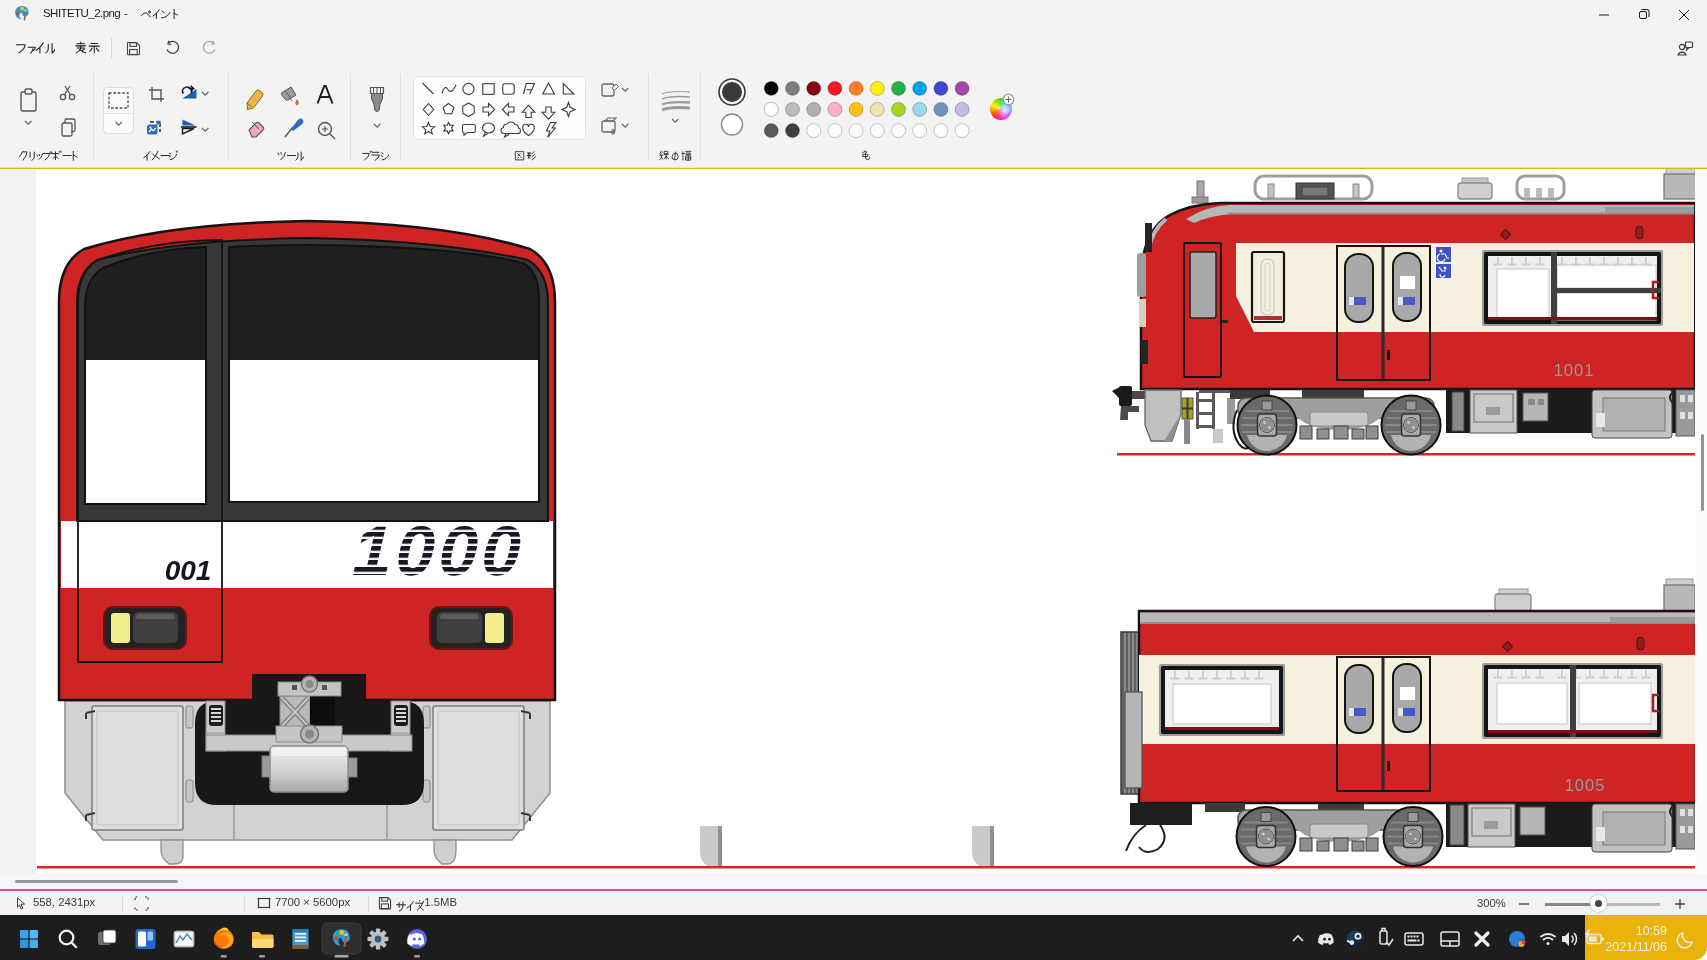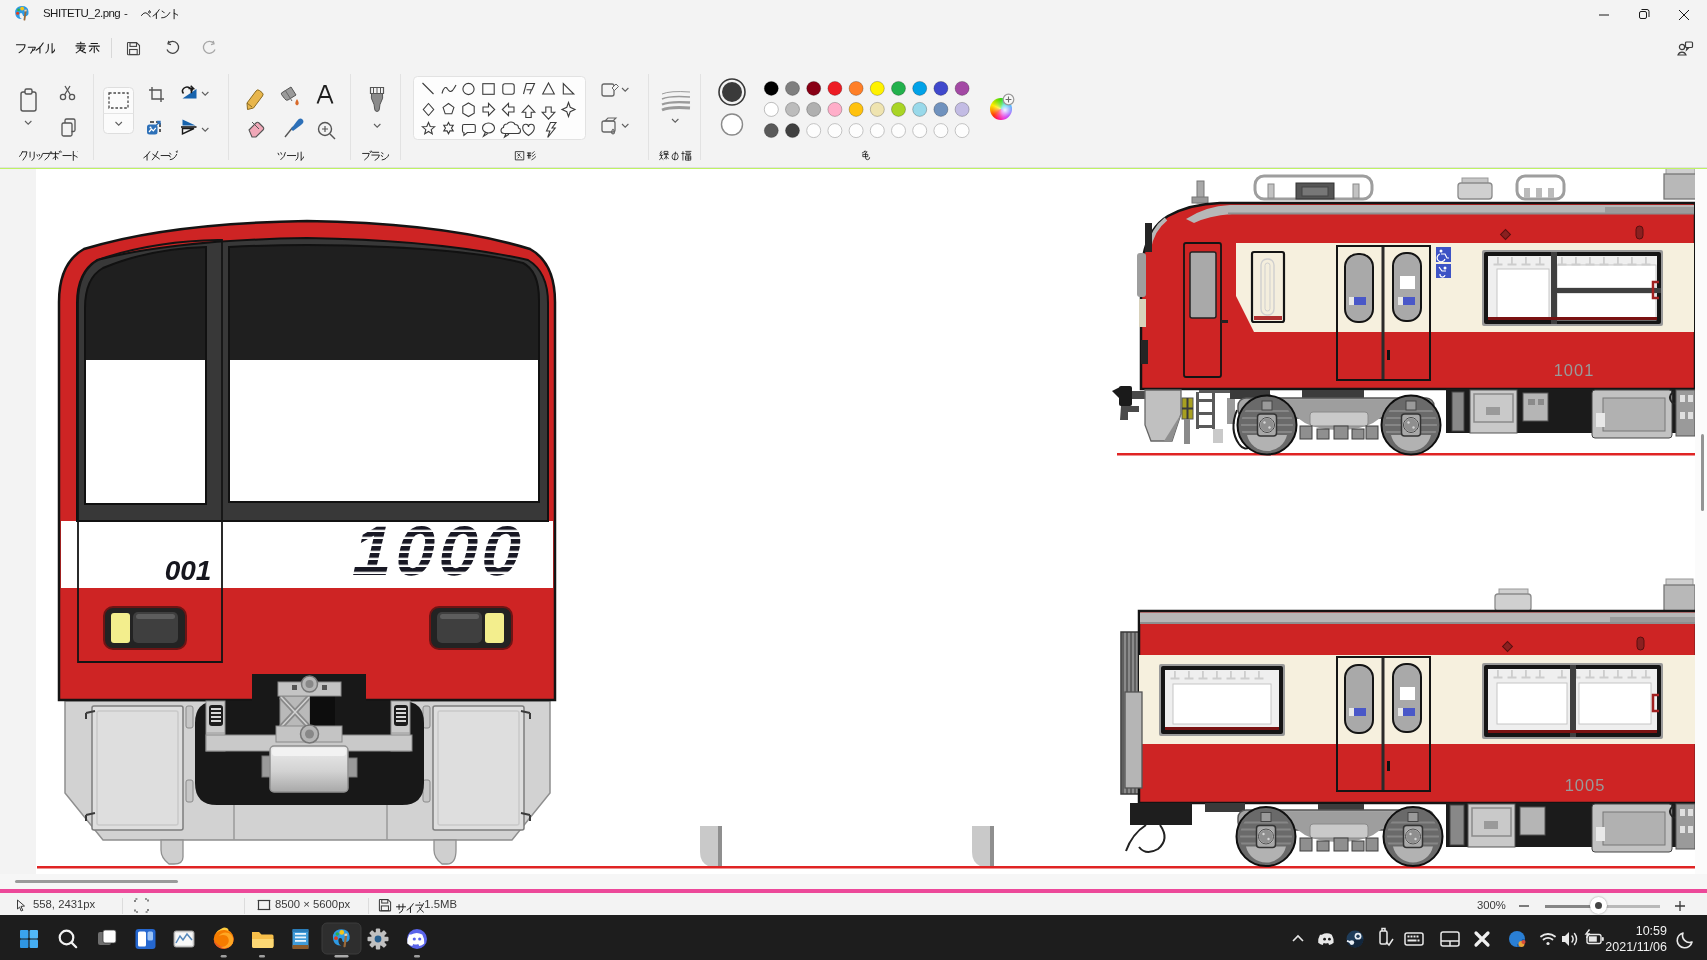--- a/index.html
+++ b/index.html
@@ -1,41 +1,41 @@
 <!DOCTYPE html>
 <html><head>
 <meta charset="utf-8">
 <style>
 * { margin:0; padding:0; box-sizing:border-box; }
 html,body { width:1707px; height:960px; overflow:hidden; }
-#app { position:relative; width:1707px; height:960px; background:#bef264;
+#app { position:relative; width:1707px; height:960px; background:#eab308;
   font-family:"Liberation Sans", sans-serif;border-radius:13px; }
 .abs { position:absolute; }
 
 #titlebar { position:absolute; top:0; left:0; width:1707px; height:30px; background:#f3f3f3; }
 #title-text { position:absolute; left:43px; top:7px; font-size:11.5px; letter-spacing:-0.55px; color:#1b1b1b; }
 .winbtn { position:absolute; top:0; width:40px; height:30px; }
 
 #menubar { position:absolute; top:30px; left:0; width:1707px; height:36px; background:#f3f3f3; }
 
 #ribbon { position:absolute; top:66px; left:0; width:1707px; height:102px; background:#f3f3f3; border-bottom:1px solid #e0e0e0; }
 .gsep { position:absolute; top:8px; height:86px; width:1px; background:#e2e2e2; }
 
 #canvasarea { position:absolute; top:169px; left:0; width:1707px; height:705px; background:#f3f3f3; }
 #canvas { position:absolute; left:36px; top:0; width:1659px; height:705px; background:#ffffff; }
 #vscroll { position:absolute; left:1695px; top:0; width:12px; height:705px; background:#fbfbfb; }
 #vthumb { position:absolute; left:6px; top:265px; width:3px; height:77px; background:#949494; border-radius:2px; }
 #hscroll { position:absolute; top:874px; left:0; width:1707px; height:15px; background:#f6f6f6; }
 #hthumb { position:absolute; left:15px; top:6px; width:163px; height:2.6px; background:#9a9a9a; border-radius:2px; }
 
-#statusbar { position:absolute; top:889px; left:0; width:1707px; height:26px; background:#f3f3f3; border-top:4px solid #ec4899; font-size:11.3px; color:#3a3a3a; }
+#statusbar { position:absolute; top:889px; left:0; width:1707px; height:26px; background:#f3f3f3; border-top:2px solid #ec4899; font-size:11.3px; color:#3a3a3a; }
 .ssep { position:absolute; top:5px; width:1px; height:16px; background:#dcdcdc; }
 .stext { position:absolute; top:5px; }
 
-#taskbar { position:absolute; top:915px; left:0; width:1707px; height:45px; background:#1d1d1d; }
+#taskbar { position:absolute; top:915px; left:0; width:1585px; height:45px; background:#1d1d1d; }
 </style>
 </head>
 <body>
 <div id="app">
 <svg width="0" height="0" style="position:absolute">
       <defs>
 <g id="jp-fu">
           <path d="M18,28 H82 Q80,62 38,86"></path>
         </g>
 <g id="jp-xa">
@@ -808,21 +808,21 @@
     <div class="stext" style="left:33px">558, 2431px</div>
     <div class="ssep" style="left:122px"></div>
     <svg class="abs" style="left:134px;top:5px" width="15" height="15" viewBox="0 0 15 15">
         <path d="M1 4 V1 H4 M11 1 H14 V4 M14 11 V14 H11 M4 14 H1 V11" fill="none" stroke="#3a3a3a" stroke-width="1.2" stroke-dasharray="2 1.4"></path>
       </svg>
     <div class="ssep" style="left:244px"></div>
     <svg class="abs" style="left:257px;top:5px" width="14" height="14" viewBox="0 0 14 14">
         <rect x="1.5" y="2.5" width="11" height="9" fill="none" stroke="#3a3a3a" stroke-width="1.2"></rect>
         <path d="M1.5 2.5 l-0.8 0 M12.5 2.5 l0.8 0 M1.5 11.5 l-0.8 0 M12.5 11.5 l0.8 0" stroke="#3a3a3a"></path>
       </svg>
-    <div class="stext" style="left:275px">8500 × 5600px</div>
+    <div class="stext" style="left:275px">7700 × 5600px</div>
     <div class="ssep" style="left:368px"></div>
     <svg class="abs" style="left:378px;top:5px" width="14" height="14" viewBox="0 0 15 15">
       <path d="M2 1.5 h8.5 L13.5 4.5 V13 a0.8 0.8 0 0 1 -0.8 0.8 H2.3 a0.8 0.8 0 0 1 -0.8 -0.8 V2.3 a0.8 0.8 0 0 1 0.5 -0.8 Z" fill="none" stroke="#3a3a3a" stroke-width="1.1"></path>
       <rect x="4" y="1.8" width="6.5" height="3.6" fill="none" stroke="#3a3a3a" stroke-width="1.1"></rect>
       <rect x="3.6" y="8.5" width="7.6" height="5" fill="none" stroke="#3a3a3a" stroke-width="1.1"></rect>
     </svg>
     <svg class="abs jpt" style="left:395px;top:8.5px" width="29.0" height="12" viewBox="0 0 242 100" fill="none" stroke="#1b1b1b" stroke-width="8" stroke-linecap="round" stroke-linejoin="round">
         <use href="#jp-sa" x="0"></use>
         <use href="#jp-i" x="85"></use>
         <use href="#jp-zu" x="157"></use>

